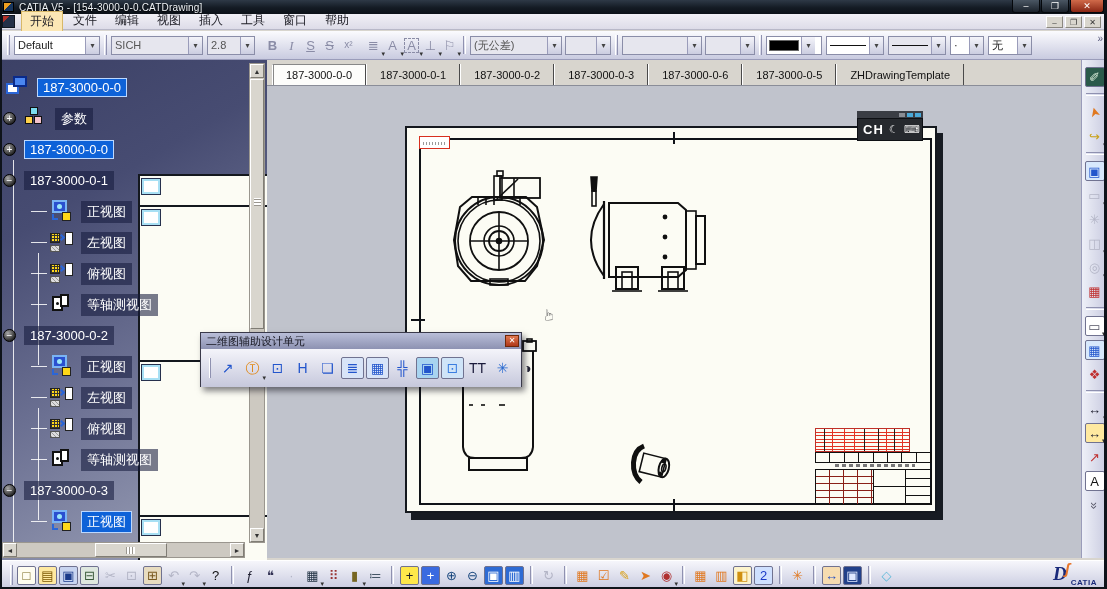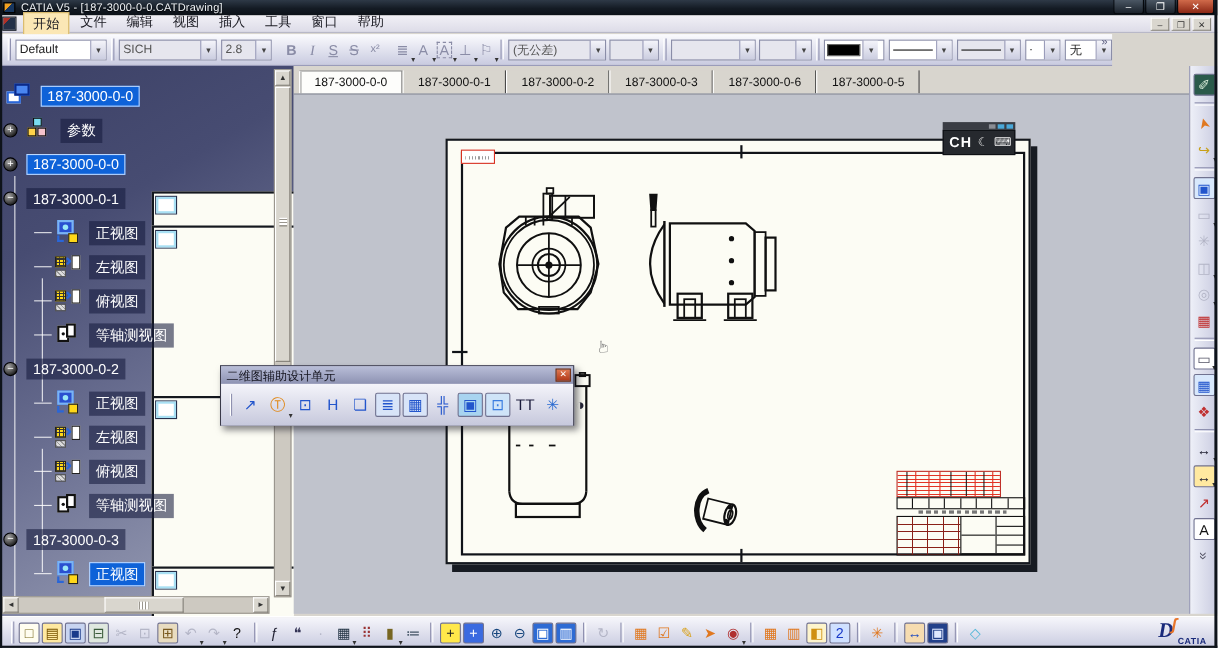--- a/index.html
+++ b/index.html
@@ -23,21 +23,21 @@
   .menubar { position:absolute; left:0; top:14px; width:1107px; height:16px;
     background:linear-gradient(#f1f0f6,#dddce8); border-bottom:1px solid #b8b8c8; display:flex; align-items:center; }
   .docicon { width:13px; height:13px; margin:0 6px 0 2px; background:linear-gradient(135deg,#b03028 0 30%,#243048 30% 100%); border:1px solid #101620; }
   .menu-item { font-size:12px; color:#1a1a22; padding:1px 8px; margin-right:2px; cursor:default; }
   .menu-item.active { background:#fbe7b5; border:1px solid #d8b868; }
   .mdictrls { position:absolute; right:6px; top:2px; display:flex; }
   .mdibtn { width:17px; height:12px; margin-left:2px; font-size:8px; color:#333; display:flex; align-items:center; justify-content:center;
     background:#d9d6ce; border:1px solid; border-color:#fff #8a877f #8a877f #fff; }
 
   
-  .fmtbar { position:absolute; left:0; top:31px; width:1011px; height:29px;
+  .fmtbar { position:absolute; left:0; top:31px; width:1107px; height:29px;
     background:linear-gradient(#fbfbfe,#c9cbe0); border-bottom:1px solid #9a9cba; display:flex; align-items:center; padding-left:3px; }
   .grip { width:3px; height:20px; border-left:1px solid #fff; border-right:1px solid #8f91b0; margin:0 4px; }
   .combo { height:19px; background:#fff; border:1px solid #8a8da8; display:flex; align-items:center; font-size:11px; color:#222; }
   .combo .val { flex:1; padding:0 3px; white-space:nowrap; overflow:hidden; }
   .combo .cbt { width:14px; height:100%; display:flex; align-items:center; justify-content:center; font-size:8px; color:#444;
     background:linear-gradient(#f4f4fa,#cbcde0); border-left:1px solid #9a9cba; }
   .combo.dis { background:#e6e6ee; color:#555; }
   .swatch { width:30px; height:11px; background:#000; border:1px solid #666; margin:0 2px; }
   .lineprev { width:36px; height:0; border-top:1px solid #111; margin:0 3px; }
   .fmt-icons { display:flex; align-items:center; }
@@ -180,21 +180,21 @@
 
   .edge { position:absolute; background:#0e131a; z-index:90; }
 </style>
 </head>
 <body>
 
 <div class="screen" data-name="catia-window">
 
   <div class="titlebar" data-name="title-bar">
     <div class="appicon" data-name="catia-app-icon"></div>
-    <span class="wtitle" data-name="window-title">CATIA V5 - [187-3000-0-0.CATDrawing]</span>
+    <span class="wtitle" data-name="window-title">CATIA V5 - [154-3000-0-0.CATDrawing]</span>
     <div class="wctrls" data-name="window-controls">
       <div class="wbtn" data-name="minimize-button">
           <span>–</span>
         </div>
       <div class="wbtn" data-name="restore-button">
           <span>❐</span>
         </div>
       <div class="wbtn close" data-name="close-button">
           <span>✕</span>
         </div>
@@ -482,20 +482,21 @@
   </div>
 
   <div class="tabsrow" data-name="sheet-tabs-bar">
       <div id="tabs" style="display:flex" data-name="sheet-tabs">
         <div class="tab active" data-name="sheet-tab-187-3000-0-0">187-3000-0-0</div>
         <div class="tab" data-name="sheet-tab-187-3000-0-1">187-3000-0-1</div>
         <div class="tab" data-name="sheet-tab-187-3000-0-2">187-3000-0-2</div>
         <div class="tab" data-name="sheet-tab-187-3000-0-3">187-3000-0-3</div>
         <div class="tab" data-name="sheet-tab-187-3000-0-4">187-3000-0-6</div>
         <div class="tab" data-name="sheet-tab-187-3000-0-5">187-3000-0-5</div>
+        <div class="tab" data-name="sheet-tab-ZHDrawingTemplate">ZHDrawingTemplate</div>
       </div>
     </div>
 
   <div class="canvas" data-name="drawing-canvas">
     <div class="sheet" data-name="drawing-sheet">
       <div class="frame" data-name="sheet-inner-frame"></div>
       <div class="tick" style="left:266px;top:4px;width:2px;height:12px" data-name="centering-mark"></div>
       <div class="tick" style="left:266px;top:371px;width:2px;height:12px" data-name="centering-mark"></div>
       <div class="tick" style="left:4px;top:191px;width:14px;height:2px" data-name="centering-mark"></div>
       <div class="redbox" data-name="sheet-revision-label"></div>

